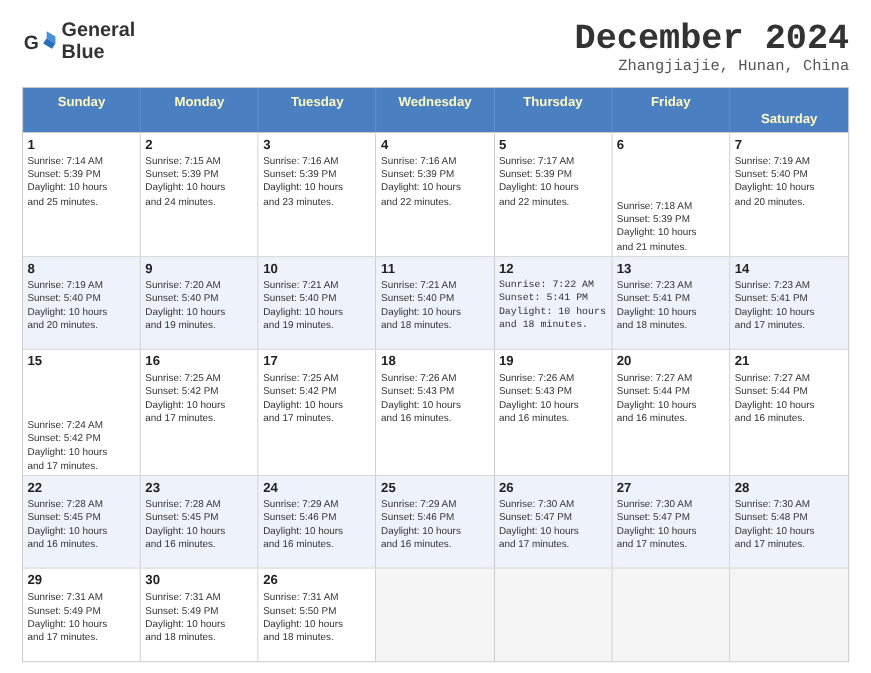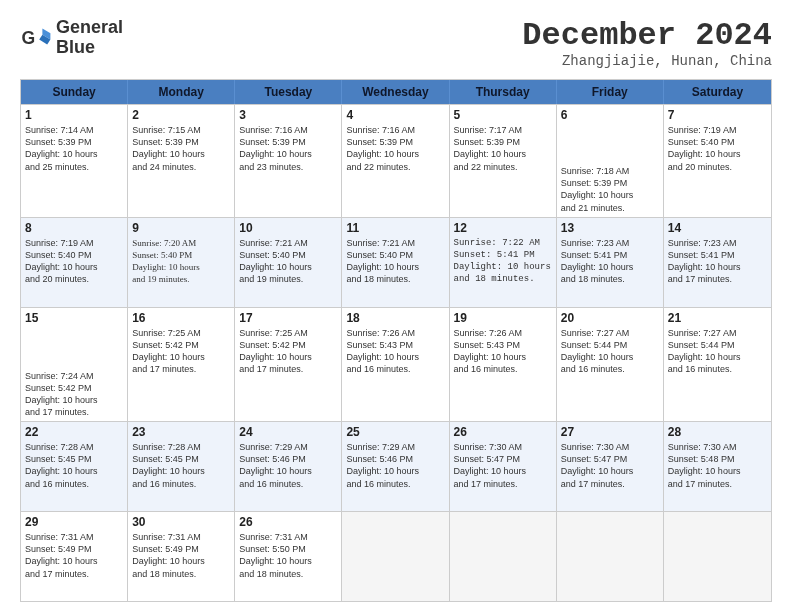--- a/index.html
+++ b/index.html
@@ -57,28 +57,28 @@
       display: flex;
       flex-direction: column;
       border: 1px solid #ccc;
     }
     .cal-header {
       display: grid;
       grid-template-columns: repeat(7, 1fr);
       background: #4a7fc1;
     }
     .cal-header-cell {
-      color: #0f172a;
+      color: #fef9c3;
       font-size: 12px;
       font-weight: bold;
       padding: 5px 4px;
       text-align: center;
       border-right: 1px solid #5a8fd1;
     }
-    .cal-header-cell:last-child { border-right: none; }
+    .cal-header-cell:last-child { border-right: none; margin-top: 16px; }
     .cal-body {
       flex: 1;
       display: flex;
       flex-direction: column;
     }
     .cal-row {
       display: grid;
       grid-template-columns: repeat(7, 1fr);
       flex: 1;
       border-top: 1px solid #ccc;
@@ -195,21 +195,21 @@
         <div class="cal-row">
           <div class="cal-cell alt-row">
             <span class="day-num">8</span>
             <div class="cell-text" style="white-space: pre-line;">Sunrise: 7:19 AM
 Sunset: 5:40 PM
 Daylight: 10 hours
 and 20 minutes.</div>
           </div>
           <div class="cal-cell alt-row">
             <span class="day-num">9</span>
-            <div class="cell-text" style="white-space: pre-line; font-family: Liberation Serif, serif;">Sunrise: 7:20 AM
+            <div class="cell-text" style="white-space: pre-line;">Sunrise: 7:20 AM
 Sunset: 5:40 PM
 Daylight: 10 hours
 and 19 minutes.</div>
           </div>
           <div class="cal-cell alt-row">
             <span class="day-num">10</span>
             <div class="cell-text" style="white-space: pre-line;">Sunrise: 7:21 AM
 Sunset: 5:40 PM
 Daylight: 10 hours
 and 19 minutes.</div>

